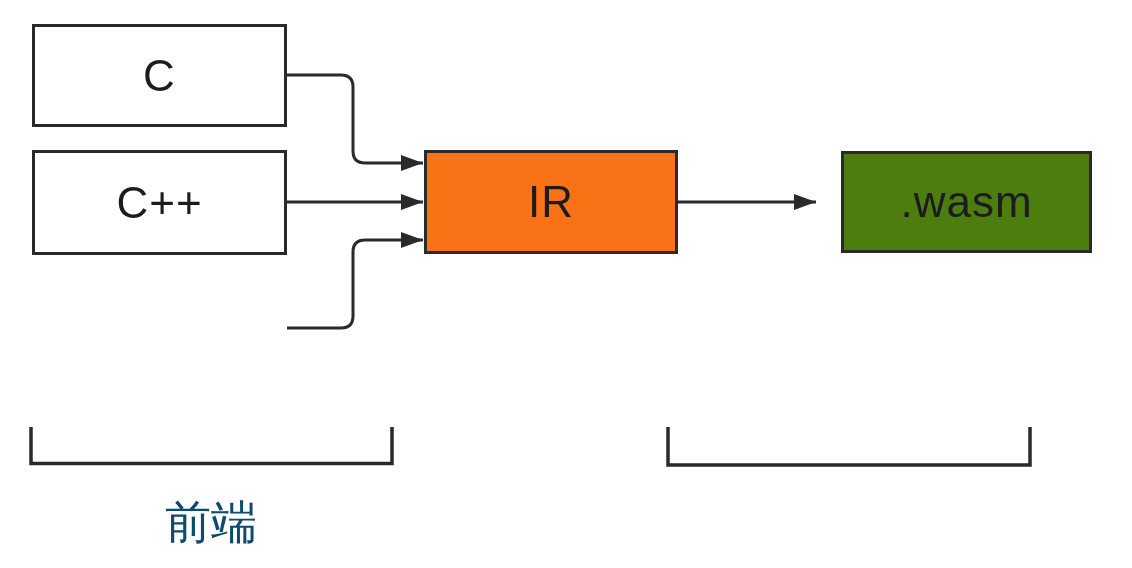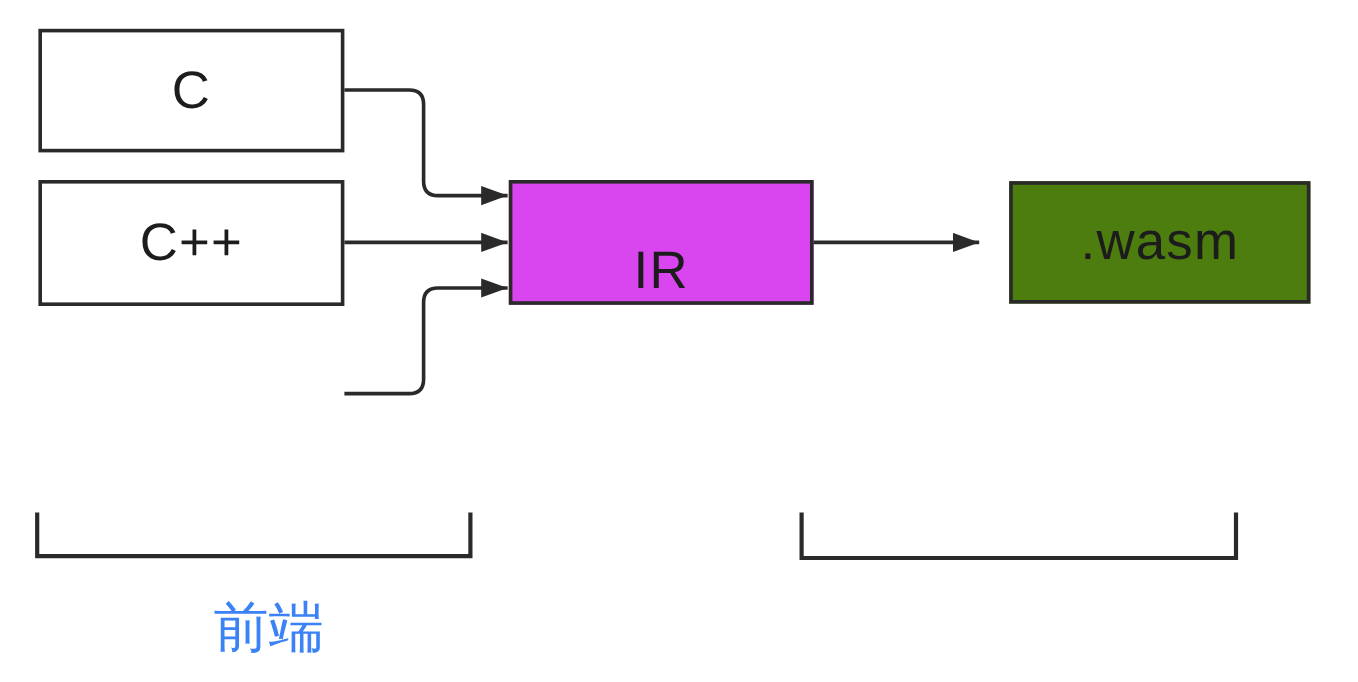--- a/index.html
+++ b/index.html
@@ -47,41 +47,40 @@
   .bracket {
     fill: none;
     stroke: #2a2a2a;
     stroke-width: 3.5;
   }
   .group-label {
     position: absolute;
     top: 492px;
     font-family: Liberation Serif, serif;
     font-size: 46px;
-    color: #3b82f6;
+    color: #0c4a6e;
     white-space: nowrap;
     transform: translateX(-50%);
-    margin-left: 13px;
   }
   .label-frontend { left: 211px; }
   .label-backend  { left: 850px; }
 </style>
 </head>
 <body>
 
 <div class="canvas">
 
   <div class="node node-c">
     <span>C</span>
   </div>
   <div class="node node-cpp">
     <span>C++</span>
   </div>
 
-  <div class="node node-ir" style="background-color: #d946ef; align-items: flex-end;">
+  <div class="node node-ir" style="background-color: #f97316;">
     <span>IR</span>
   </div>
 
   <div class="node node-wasm" style="background-color: #4d7c0f; margin-left: 24px;">
     <span>.wasm</span>
   </div>
 
   <svg class="connector-layer" viewBox="0 0 1132 568" xmlns="http://www.w3.org/2000/svg">
     <defs>
       <marker id="arrow" markerUnits="userSpaceOnUse" markerWidth="24" markerHeight="18" refX="22" refY="8" orient="auto">

